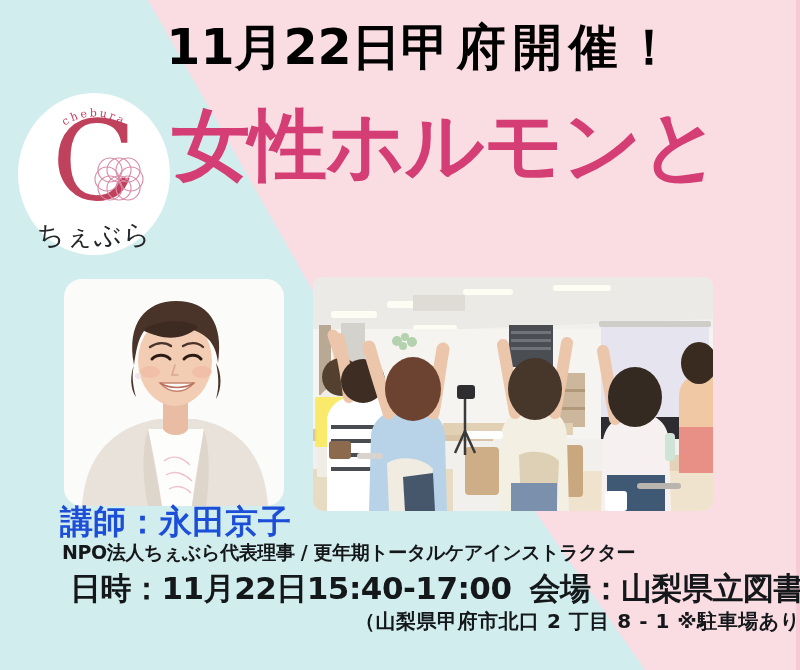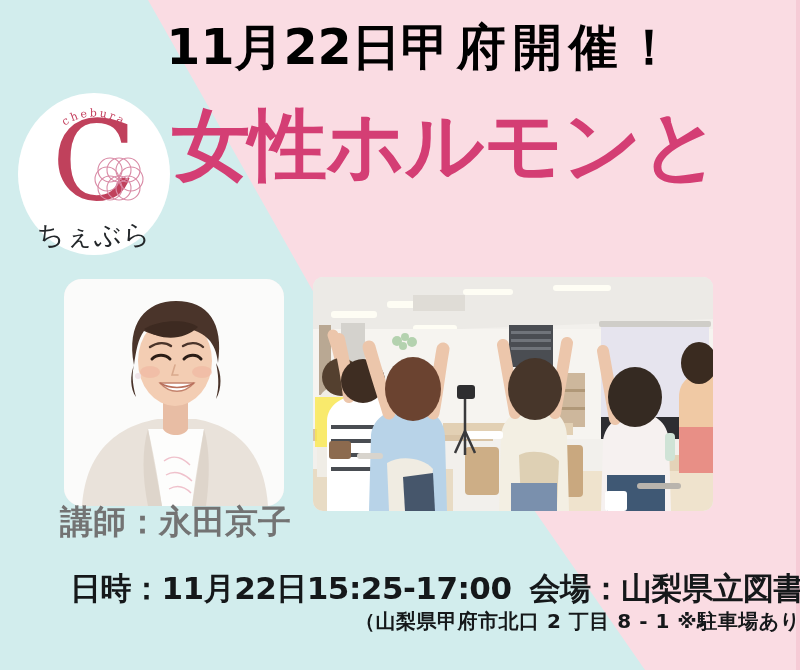--- a/index.html
+++ b/index.html
@@ -97,21 +97,21 @@
     overflow:hidden;
     background:#e8e8e8;
   }
   .photo-portrait{left:64px;top:279px;width:220px;height:227px;border-radius:18px;}
   .photo-class{left:313px;top:277px;width:400px;height:234px;border-radius:10px;}
   .photo svg{display:block;width:100%;height:100%;}
   
   .speaker{
     position:absolute;left:60px;top:500px;
     font-family:Liberation Sans, sans-serif;
-    font-weight:bold;font-size:33px;color:#737373;
+    font-weight:bold;font-size:33px;color:#1d4ed8;
     letter-spacing:0px;white-space:nowrap;
   }
   .speaker-role{
     position:absolute;left:62px;top:540px;
     font-family:"DejaVu Sans",sans-serif;
     font-weight:bold;font-size:19px;color:#15181a;
     letter-spacing:-0.4px;white-space:nowrap;
   }
   .datetime{
     position:absolute;left:70px;top:568px;
@@ -327,16 +327,17 @@
         <path d="M152 118 L152 154"></path>
         <path d="M152 154 L142 176"></path>
         <path d="M152 154 L162 176"></path>
         <path d="M152 154 L152 178"></path>
       </g>
       <rect x="144" y="108" width="18" height="14" rx="3" fill="#2e2e30"></rect>
     </svg>
   </div>
 
   <div class="speaker">講師：永田京子</div>
-  <div class="datetime"><span>日時：11月22日15:25-17:00</span><span class="gap"></span><span>会場：山梨県立図書館</span></div>
+  <div class="speaker-role">NPO法人ちぇぶら代表理事 / 更年期トータルケアインストラクター</div>
+  <div class="datetime"><span>日時：11月22日15:40-17:00</span><span class="gap"></span><span>会場：山梨県立図書館</span></div>
   <div class="address">（山梨県甲府市北口 2 丁目 8 - 1 ※駐車場あり）</div>
 
 </div>
 
 </body></html>

